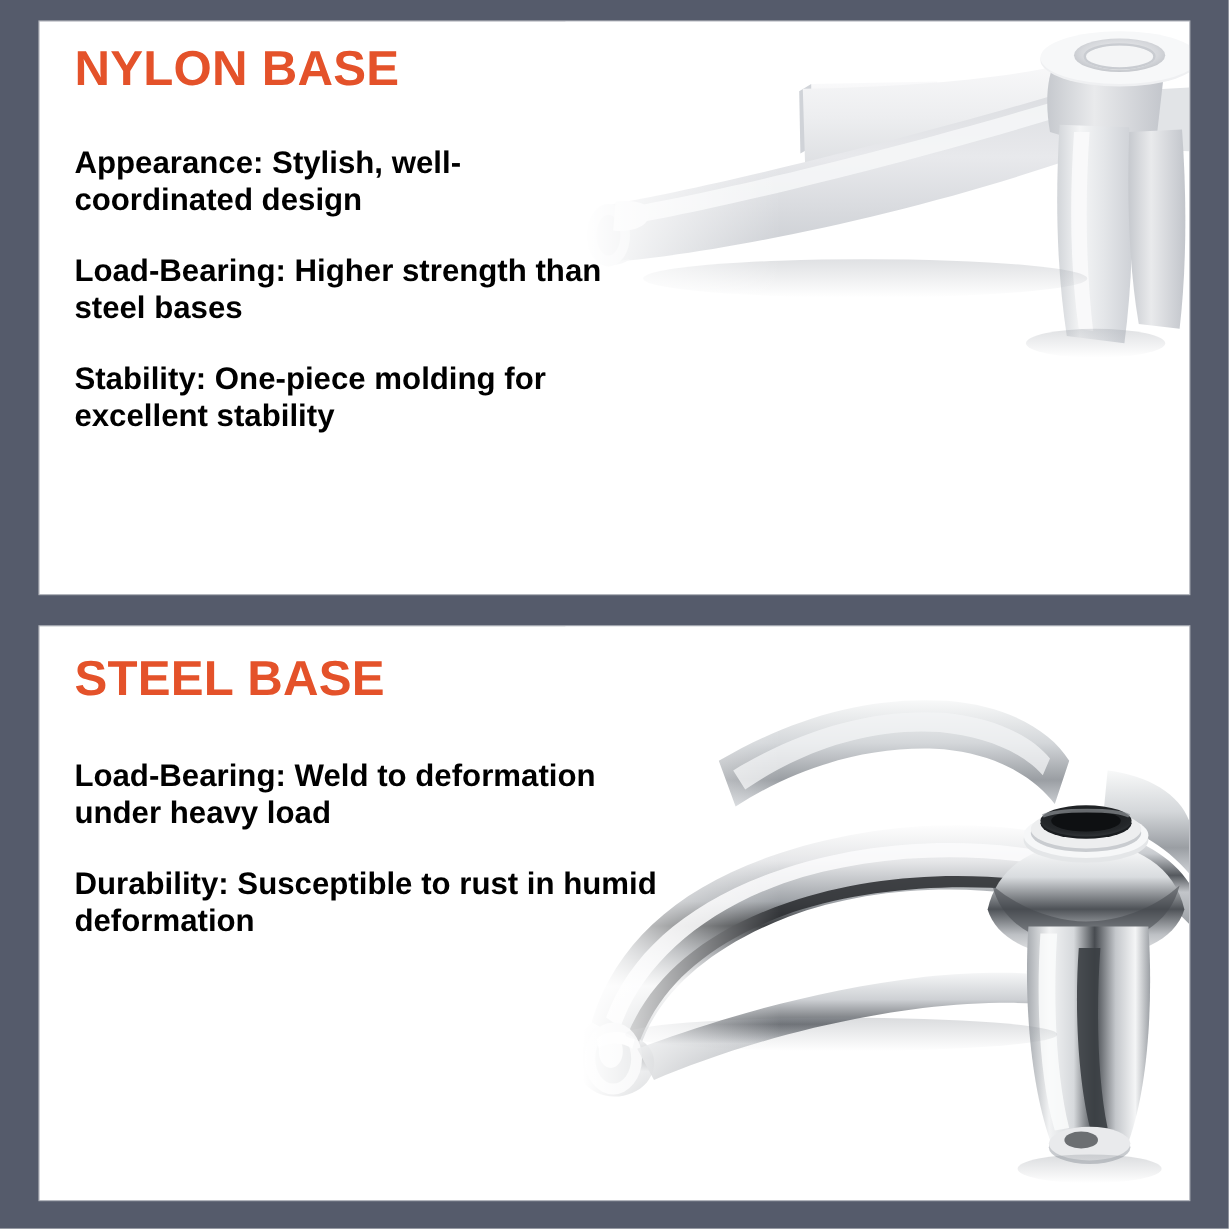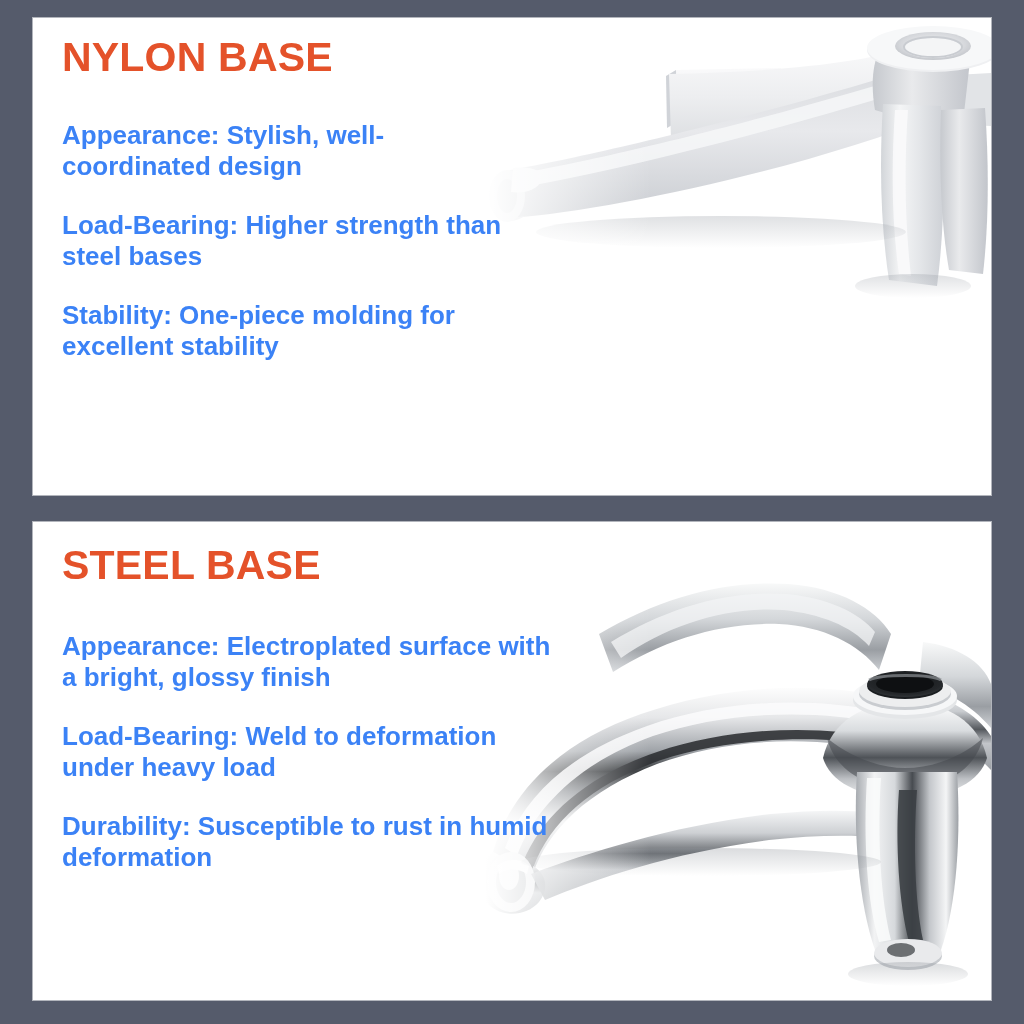--- a/index.html
+++ b/index.html
@@ -65,21 +65,21 @@
     list-style: none;
     margin: 0;
     padding: 0;
   }
   .panel-nylon .feature-list { margin-top: 42px; }
   .panel-steel .feature-list { margin-top: 45px; }
 
   .feature-item {
     font-size: 26px;
     font-weight: bold;
-    color: #3b82f6;
+    color: #000000;
     line-height: 31px;
     margin-bottom: 28px;
     max-width: 470px;
   }
   .panel-steel .feature-item { max-width: 500px; }
   .feature-item:last-child { margin-bottom: 0; }
 
   
   .product-art {
     position: absolute;
@@ -347,21 +347,20 @@
 
           <ellipse cx="230" cy="340" rx="180" ry="14" fill="url(#stShade)"></ellipse>
           <ellipse cx="437" cy="452" rx="60" ry="12" fill="url(#stShade)"></ellipse>
         </svg>
         <div class="art-fade"></div>
       </div>
 
       <div class="text-col">
         <h2 class="panel-title">STEEL BASE</h2>
         <ul class="feature-list">
-          <li class="feature-item">Appearance: Electroplated surface with a bright, glossy finish</li>
           <li class="feature-item">Load-Bearing: Weld to deformation under heavy load</li>
           <li class="feature-item">Durability: Susceptible to rust in humid deformation</li>
         </ul>
       </div>
 
     </div>
   </section>
 
 </div>
 

